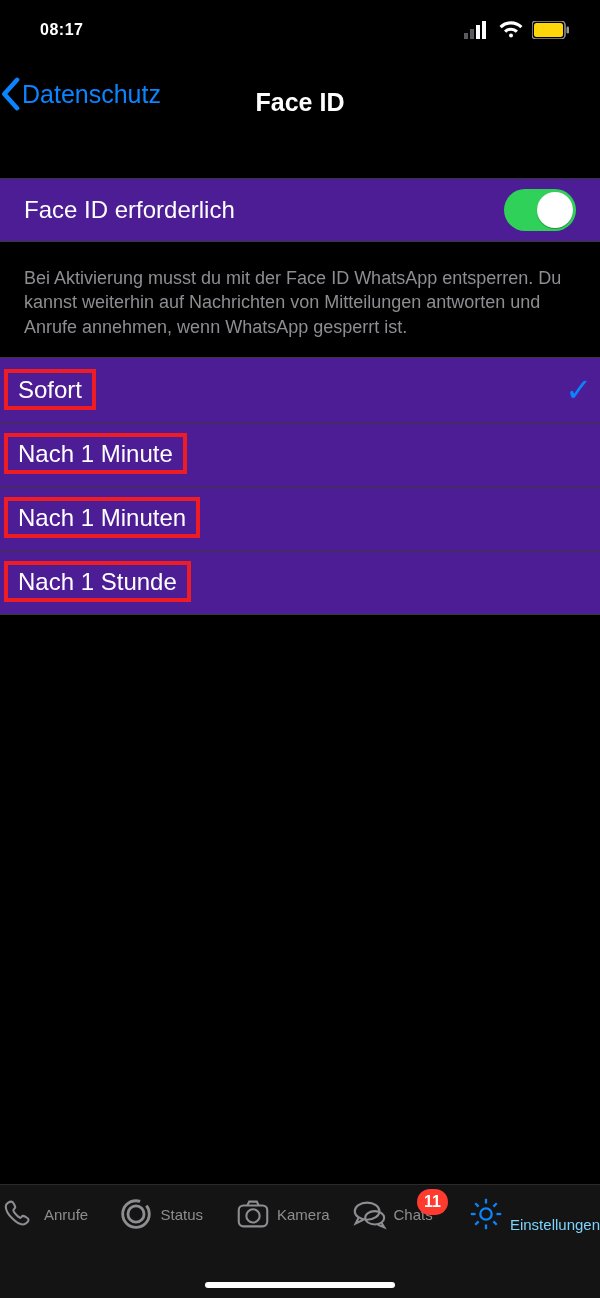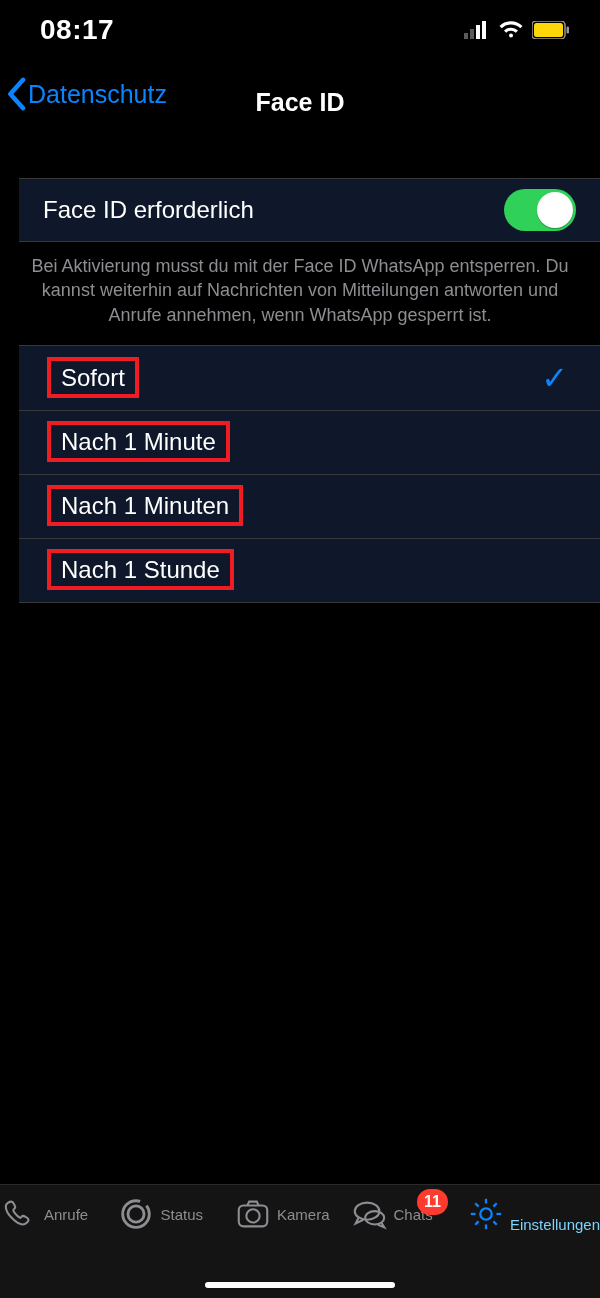--- a/index.html
+++ b/index.html
@@ -1,44 +1,44 @@
 <!DOCTYPE html>
 <html><head>
 <meta charset="utf-8">
 <style>
   * { box-sizing: border-box; margin: 0; padding: 0; }
   html, body { width: 600px; height: 1298px; background: #000; font-family: -apple-system, "Helvetica Neue", Arial, sans-serif; color: #fff; overflow: hidden; }
   .screen { width: 600px; height: 1298px; position: relative; display: flex; flex-direction: column; }
 
   
   .statusbar { height: 60px; display: flex; align-items: center; justify-content: space-between; padding: 0 30px 0 40px; }
-  .sb-time { font-size: 28px; font-weight: 600; letter-spacing: 0.5px; }
+  .sb-time { font-size: 16px; font-weight: 600; letter-spacing: 0.5px; }
   .sb-right { display: flex; align-items: center; gap: 8px; }
   .icon-signal, .icon-wifi, .icon-battery { display: inline-flex; }
 
   
   .navbar { position: relative; height: 68px; display: flex; align-items: center; justify-content: center; }
   .nav-title { font-size: 25px; font-weight: 600; color: #fff; margin-top: 16px; }
-  .nav-back { position: absolute; left: 6px; top: 0; bottom: 0; display: flex; align-items: center; gap: 2px; color: #0a84ff; font-size: 25px; }
+  .nav-back { position: absolute; left: 0; top: 0; bottom: 0; display: flex; align-items: center; gap: 2px; color: #0a84ff; font-size: 25px; }
   .nav-back svg { width: 20px; height: 34px; }
 
   .spacer { height: 50px; background: #000; }
 
   
-  .group { background: #0f172a; margin-left: 19px; }
+  .group { background: #4c1d95; }
   .row { display: flex; align-items: center; justify-content: space-between; padding: 0 24px; min-height: 62px; font-size: 24px; }
   .row .label { color: #fff; }
-  .footer-text { font-size: 18px; color: #8d8d92; padding: 12px 24px 18px 24px; line-height: 1.35; text-align: center; }
+  .footer-text { font-size: 18px; color: #8d8d92; padding: 24px 24px 18px 24px; line-height: 1.35; }
 
   
   .toggle { width: 72px; height: 42px; background: #30d158; border-radius: 21px; position: relative; }
   .toggle .knob { position: absolute; right: 3px; top: 3px; width: 36px; height: 36px; background: #fff; border-radius: 50%; box-shadow: 0 1px 1px rgba(0,0,0,.3); }
 
   
-  .option-row { display: flex; align-items: center; justify-content: space-between; padding: 0 32px; min-height: 64px; font-size: 24px; border-top: 1px solid #38383a; }
+  .option-row { display: flex; align-items: center; justify-content: space-between; padding: 0 8px; min-height: 64px; font-size: 24px; border-top: 1px solid #38383a; }
   .option-row:first-child { border-top: none; }
   .option-label { color: #fff; }
   .highlight-box { border: 4px solid #ef1c24; padding: 3px 10px; margin-left: -4px; }
   .check { color: #0a84ff; font-size: 32px; }
 
   
   .tabbar { position: absolute; left: 0; right: 0; bottom: 0; height: 114px; background: #141414; border-top: 1px solid #2a2a2a; display: flex; justify-content: space-around; align-items: flex-start; padding-top: 10px; }
   .tab { flex: 1; display: flex; flex-direction: row; align-items: center; gap: 4px; color: #8d8d92; font-size: 15px; position: relative; }
   .tab.active { color: #7dd3fc; align-items: flex-end; }
   .tab svg { width: 40px; height: 38px; }

